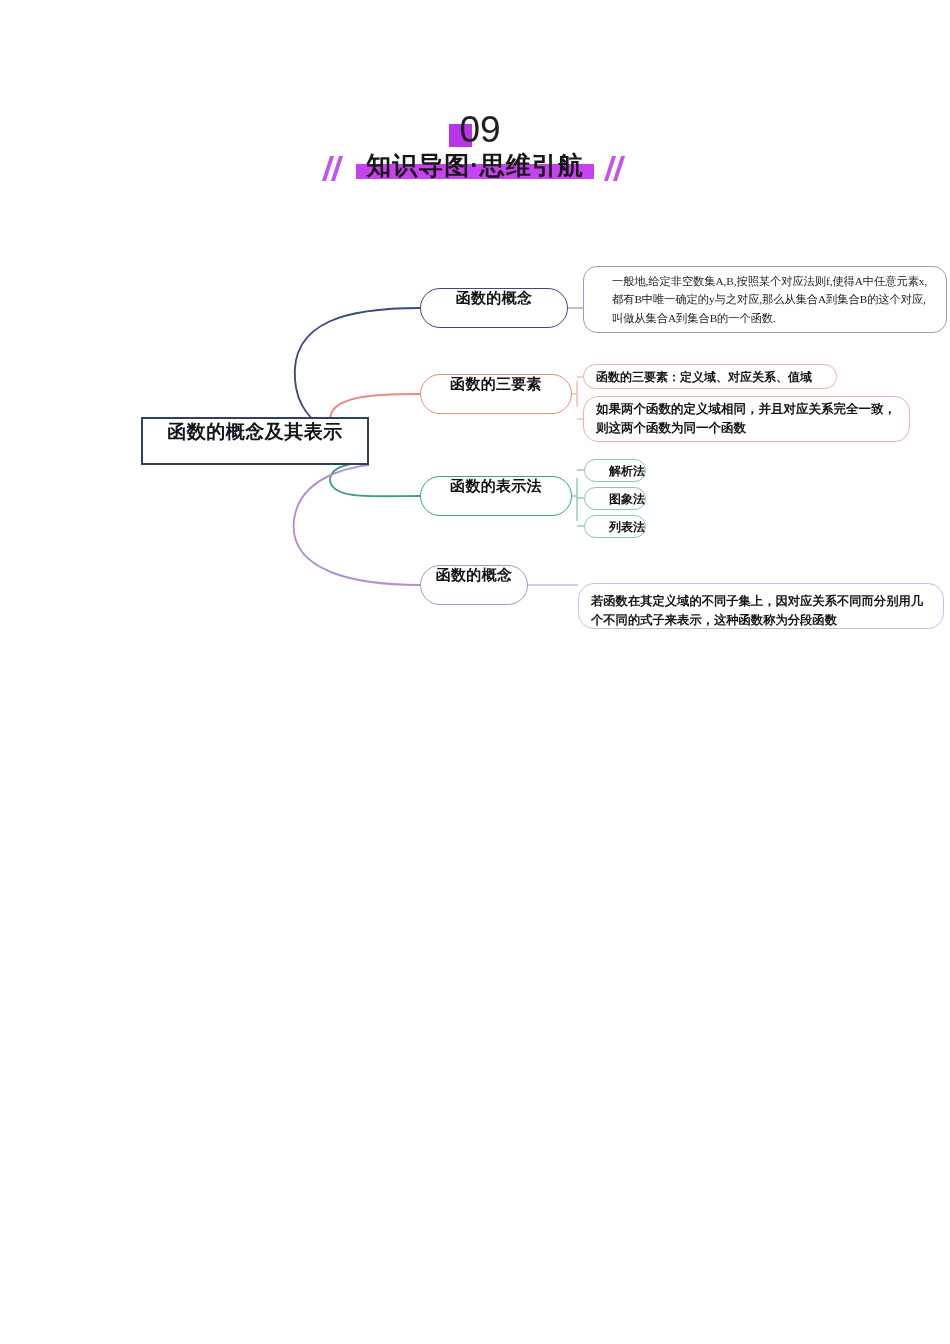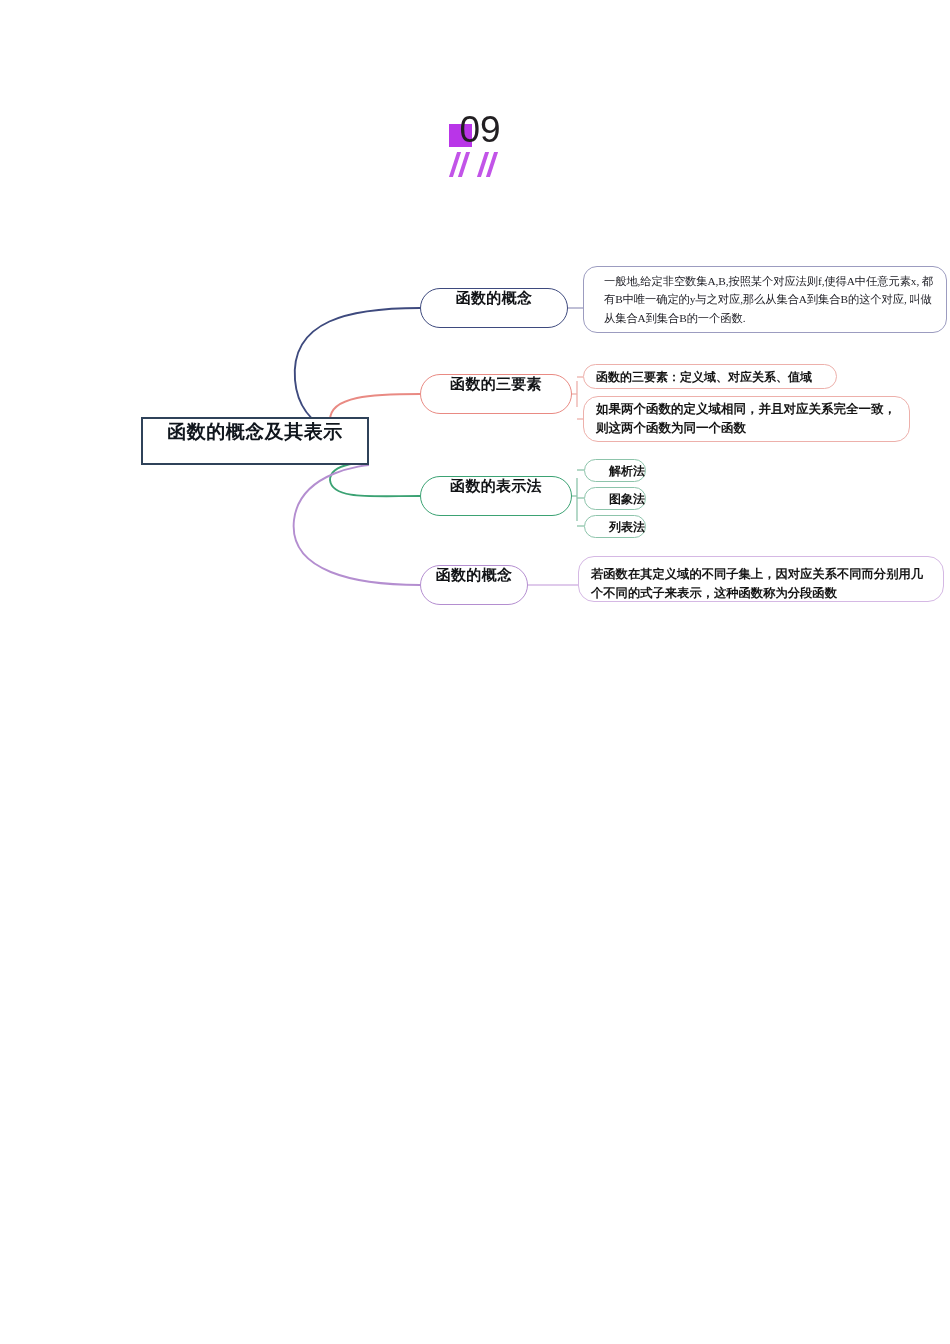--- a/index.html
+++ b/index.html
@@ -187,21 +187,21 @@
   }
 
   
   #detail-0-0 {
     left: 583px;
     top: 266px;
     width: 364px;
     height: 67px;
     border: 1.3px solid #9c9cc0;
     border-radius: 14px;
-    padding: 4px 9px 4px 20px;
+    padding: 4px 9px 4px 28px;
   }
   #detail-0-0 .txt {
     font-family: "Liberation Serif", "DejaVu Serif", serif;
     font-size: 11.3px;
     line-height: 18.5px;
     font-weight: 400;
     color: #1b1b22;
     letter-spacing: -0.1px;
   }
 
@@ -237,21 +237,21 @@
     justify-content: flex-end;
   }
   .detail-sm .txt { font-size: 12px; line-height: 16px; }
   #detail-2-0 { left: 584px; top: 459px; }
   #detail-2-1 { left: 584px; top: 487px; }
   #detail-2-2 { left: 584px; top: 515px; }
 
   
   #detail-3-0 {
     left: 578px;
-    top: 556px;
+    top: 583px;
     width: 366px;
     height: 46px;
     border: 1.3px solid #d5b8e4;
     border-radius: 16px;
     padding: 12px 10px 2px 12px;
   }
   #detail-3-0 .txt { font-size: 12.3px; line-height: 19px; }
 </style>
 </head>
 <body>
@@ -260,20 +260,24 @@
   <div class="hdr-number-wrap">
     <div class="hdr-num-inner">
       <div class="hdr-square"></div>
       <span class="hdr-number">09</span>
     </div>
   </div>
   <div class="hdr-title-row">
     <span class="slash-left">
       <span class="s1"></span><span class="s2"></span>
     </span>
+    <span class="hdr-title-box">
+      <span class="hdr-highlight"></span>
+      <span class="hdr-title-text">知识导图·思维引航</span>
+    </span>
     <span class="slash-right">
       <span class="s1"></span><span class="s2"></span>
     </span>
   </div>
 </div>
 
 <div id="mindmap">
 
   <svg id="connectors" viewBox="0 0 950 1344">
 

